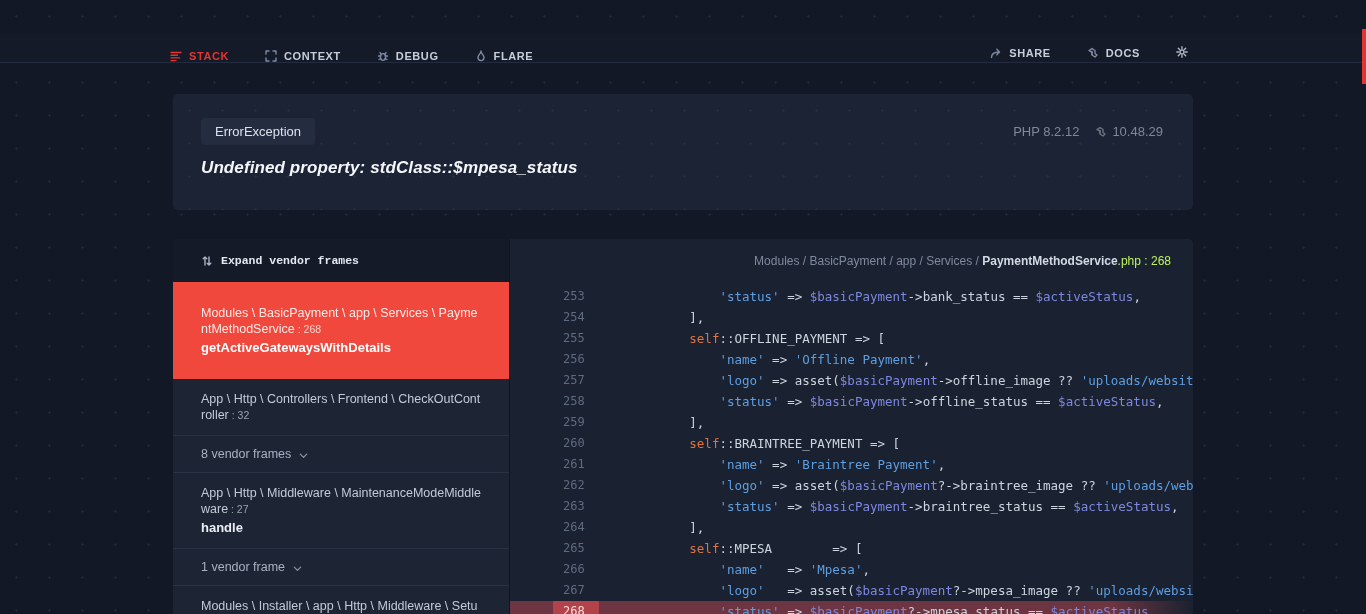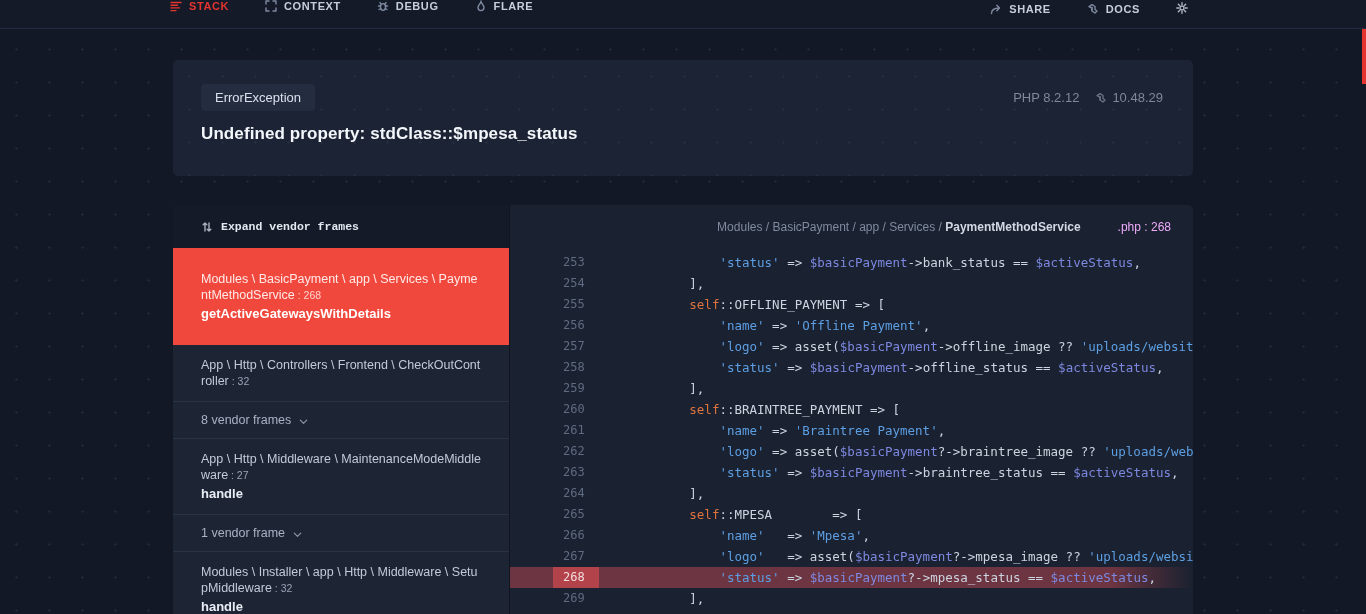--- a/index.html
+++ b/index.html
@@ -7,23 +7,23 @@
   body {
     font-family: "Liberation Sans", "DejaVu Sans", sans-serif;
     background-color:#131826;
     background-image: radial-gradient(rgba(148,163,194,0.10) 1.2px, transparent 1.4px);
     background-size: 33px 33px;
     color:#c6cedb;
     position:relative;
   }
   
   .nav {
-    height:29px; display:flex; align-items:flex-start;
+    height:29px; display:flex; align-items:flex-end;
     background:#151a29; border-bottom:1px solid #222b3f;
-    padding:0 178px 0 170px; position:relative; z-index:2;
+    padding:0 178px 0 170px; position:relative; z-index:2;margin-top:34px;
   }
   .nav-left { display:flex; align-items:center; gap:36px; }
   .nav-right { margin-left:auto; display:flex; align-items:center; gap:36px; }
   .nav-item {
     display:flex; align-items:center; gap:7px; cursor:pointer;
     font-size:11px; font-weight:bold; letter-spacing:0.6px; color:#c6cedb;
   }
   .nav-item .ico { display:flex; color:#7e8aa0; }
   .nav-item.active { color:#e3342f; }
   .nav-item.active .ico { color:#e3342f; }
@@ -36,21 +36,21 @@
     background-color:#1c2334; border-radius:5px;
     background-image: radial-gradient(rgba(148,163,194,0.08) 1.2px, transparent 1.4px);
     background-size: 33px 33px;
   }
   
   .error-card { margin-top:31px; height:116px; padding:24px 28px; position:relative; }
   .exc-badge {
     display:inline-block; background:#242c3f; color:#dbe1eb; font-size:13px;
     padding:6px 14px; border-radius:4px; margin-bottom:13px;
   }
-  .exc-message { font-size:17px; font-weight:bold; color:#f3f6fa; letter-spacing:0.1px; }
+  .exc-message { font-size:17px; font-weight:bold; color:#f3f6fa; letter-spacing:0.1px;font-style:italic; }
   .error-meta {
     position:absolute; top:30px; right:30px; display:flex; align-items:center; gap:16px;
     font-size:13px; color:#7e8899;
   }
   .error-meta .ver { display:flex; align-items:center; gap:5px; }
   .error-meta .ico { display:flex; color:#68727f; }
 
   
   .trace-card { margin-top:29px; height:470px; display:flex; overflow:hidden; }
   .sidebar { width:337px; flex-shrink:0; background:#1d2535; border-right:1px solid #10151f; display:flex; flex-direction:column; }
@@ -75,21 +75,21 @@
   }
   .group-row .ico { display:flex; color:#8a93a6; margin-top:2px; }
 
   
   .code-panel { flex:1; min-width:0; background:#1a2130; display:flex; flex-direction:column; }
   .code-header {
     height:43px; flex-shrink:0; display:flex; align-items:center; justify-content:flex-end;
     padding:0 22px; font-size:12px; color:#7f8a9e; white-space:pre;
   }
   .code-header b { color:#d2d9e4; }
-  .code-header .suffix { color:#f0abfc;margin-left:37px; }
+  .code-header .suffix { color:#bef264; }
   .code { font-family:"DejaVu Sans Mono", "Liberation Mono", monospace; font-size:12.5px; padding-top:4px; }
   .cl { display:flex; height:21px; line-height:21px; white-space:pre;padding-left:43px; }
   .cl .ln { width:46px; padding-left:10px; flex-shrink:0; color:#5f6b80; font-size:12px; }
   .cl .ct { flex:1; overflow:hidden; color:#ccd4e0; }
   .cl.hl { background:linear-gradient(90deg,#6d3541 0%,#6d3541 88%,rgba(109,53,65,0) 100%); }
   .cl.hl .ln { background:#b2434b; color:#f4dcdd; }
   .tk-p { color:#ccd4e0; }
   .tk-s { color:#5d9fe3; }
   .tk-v { color:#7d88e0; }
   .tk-k { color:#e0743e; }

